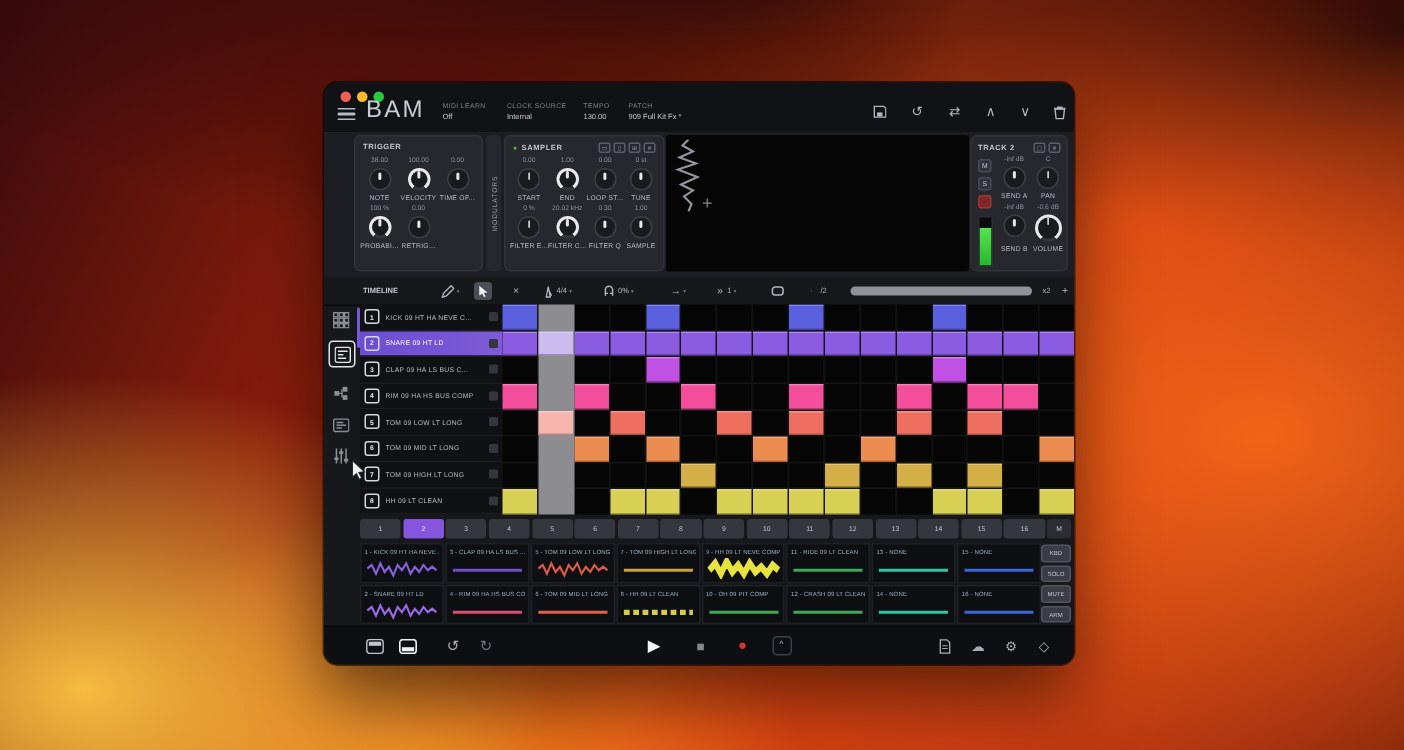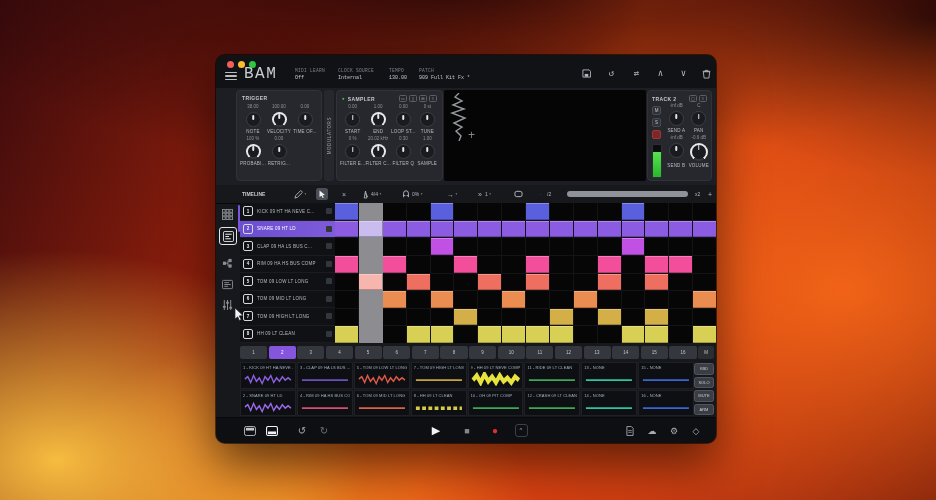--- a/index.html
+++ b/index.html
@@ -14,21 +14,21 @@
       radial-gradient(45% 45% at 100% 4%, rgba(20,2,4,.9), rgba(20,2,4,0) 70%),
       linear-gradient(115deg,#3a0a0c 0%,#8c1e0c 28%,#e84a12 55%,#c53410 76%,#6e1608 100%);
   }
   .window{
     position:absolute;left:216px;top:55px;width:500px;height:388px;
     background:#17181c;border-radius:9px;overflow:hidden;
     box-shadow:0 22px 48px rgba(0,0,0,.55), 0 0 0 1px rgba(0,0,0,.55);
     color:#c3c6cc;
   }
   
-  .titlebar{position:absolute;top:0;left:0;right:0;height:33px;background:#111216;border-bottom:1px solid #07080a;font-family:Liberation Mono, monospace;}
+  .titlebar{position:absolute;top:0;left:0;right:0;height:33px;background:#111216;border-bottom:1px solid #07080a;}
   .tl-dot{position:absolute;top:6px;width:7px;height:7px;border-radius:50%;}
   .hamburger{position:absolute;left:9px;top:17px;width:12px;height:8px;display:flex;flex-direction:column;justify-content:space-between;}
   .hamburger i{height:1.4px;background:#b9bcc2;border-radius:1px;}
   .appname{position:absolute;left:28px;top:10px;font-size:16px;font-weight:300;letter-spacing:1.5px;color:#c9ccd2;}
   .tb-field{position:absolute;top:13px;line-height:1.45;}
   .tb-field .fl{font-size:4.5px;color:#7d8087;letter-spacing:.3px;}
   .tb-field .fv{font-size:5px;color:#c6c9cf;}
   .tb-ico{position:absolute;top:13px;width:15px;height:12px;color:#b4b7be;font-size:9px;line-height:12px;text-align:center;}
   .tb-ico svg{vertical-align:middle;}
   

